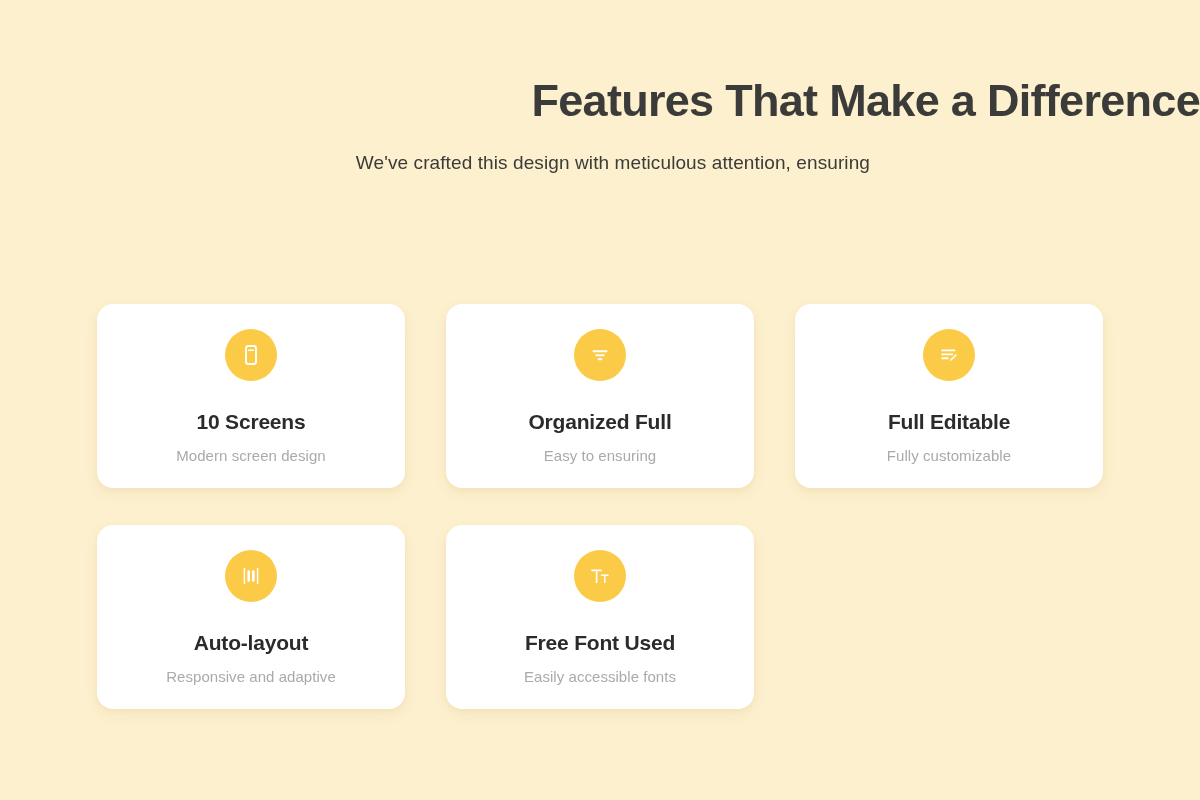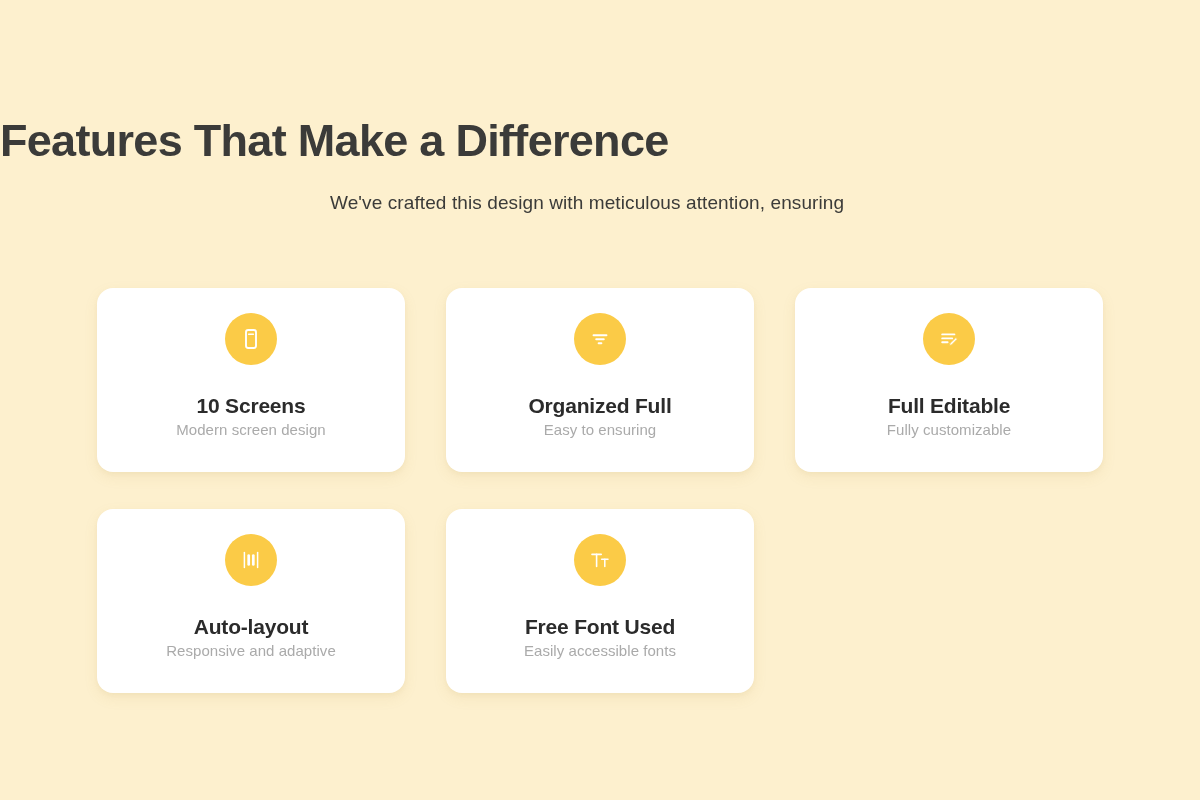--- a/index.html
+++ b/index.html
@@ -18,22 +18,22 @@
   .page {
     width: 1200px;
     height: 800px;
     position: relative;
     box-sizing: border-box;
   }
 
   
   .header {
     width: 100%;
-    text-align: left;
-    padding-top: 116px;
+    text-align: right;
+    padding-top: 76px;
   }
 
   .page-title {
     font-size: 45px;
     font-weight: bold;
     color: #3B3B39;
     letter-spacing: -0.7px;
     line-height: 1.12;
     margin: 0;
     font-family: "Liberation Sans", sans-serif;
@@ -48,21 +48,21 @@
     letter-spacing: 0.1px;
   }
   .page-subtitle .sub-line {
     display: block;
   }
 
   
   .features-grid {
     position: absolute;
     left: 97px;
-    top: 288px;
+    top: 304px;
     width: 1006px;
     display: grid;
     grid-template-columns: repeat(3, 308px);
     grid-template-rows: 184px 184px;
     column-gap: 41px;
     row-gap: 37px;
   }
 
   .feature-card {
     background: #FFFFFF;
@@ -95,21 +95,21 @@
     margin-top: 29px;
     font-size: 21px;
     font-weight: bold;
     color: #2B2B2B;
     letter-spacing: -0.2px;
     line-height: 1.1;
     text-align: center;
   }
 
   .feature-desc {
-    margin-top: 4px;
+    margin-top: 14px;
     font-size: 15px;
     color: #AAAAAA;
     letter-spacing: 0.05px;
     line-height: 1.2;
     text-align: center;
   }
 </style>
 </head>
 <body>
 

